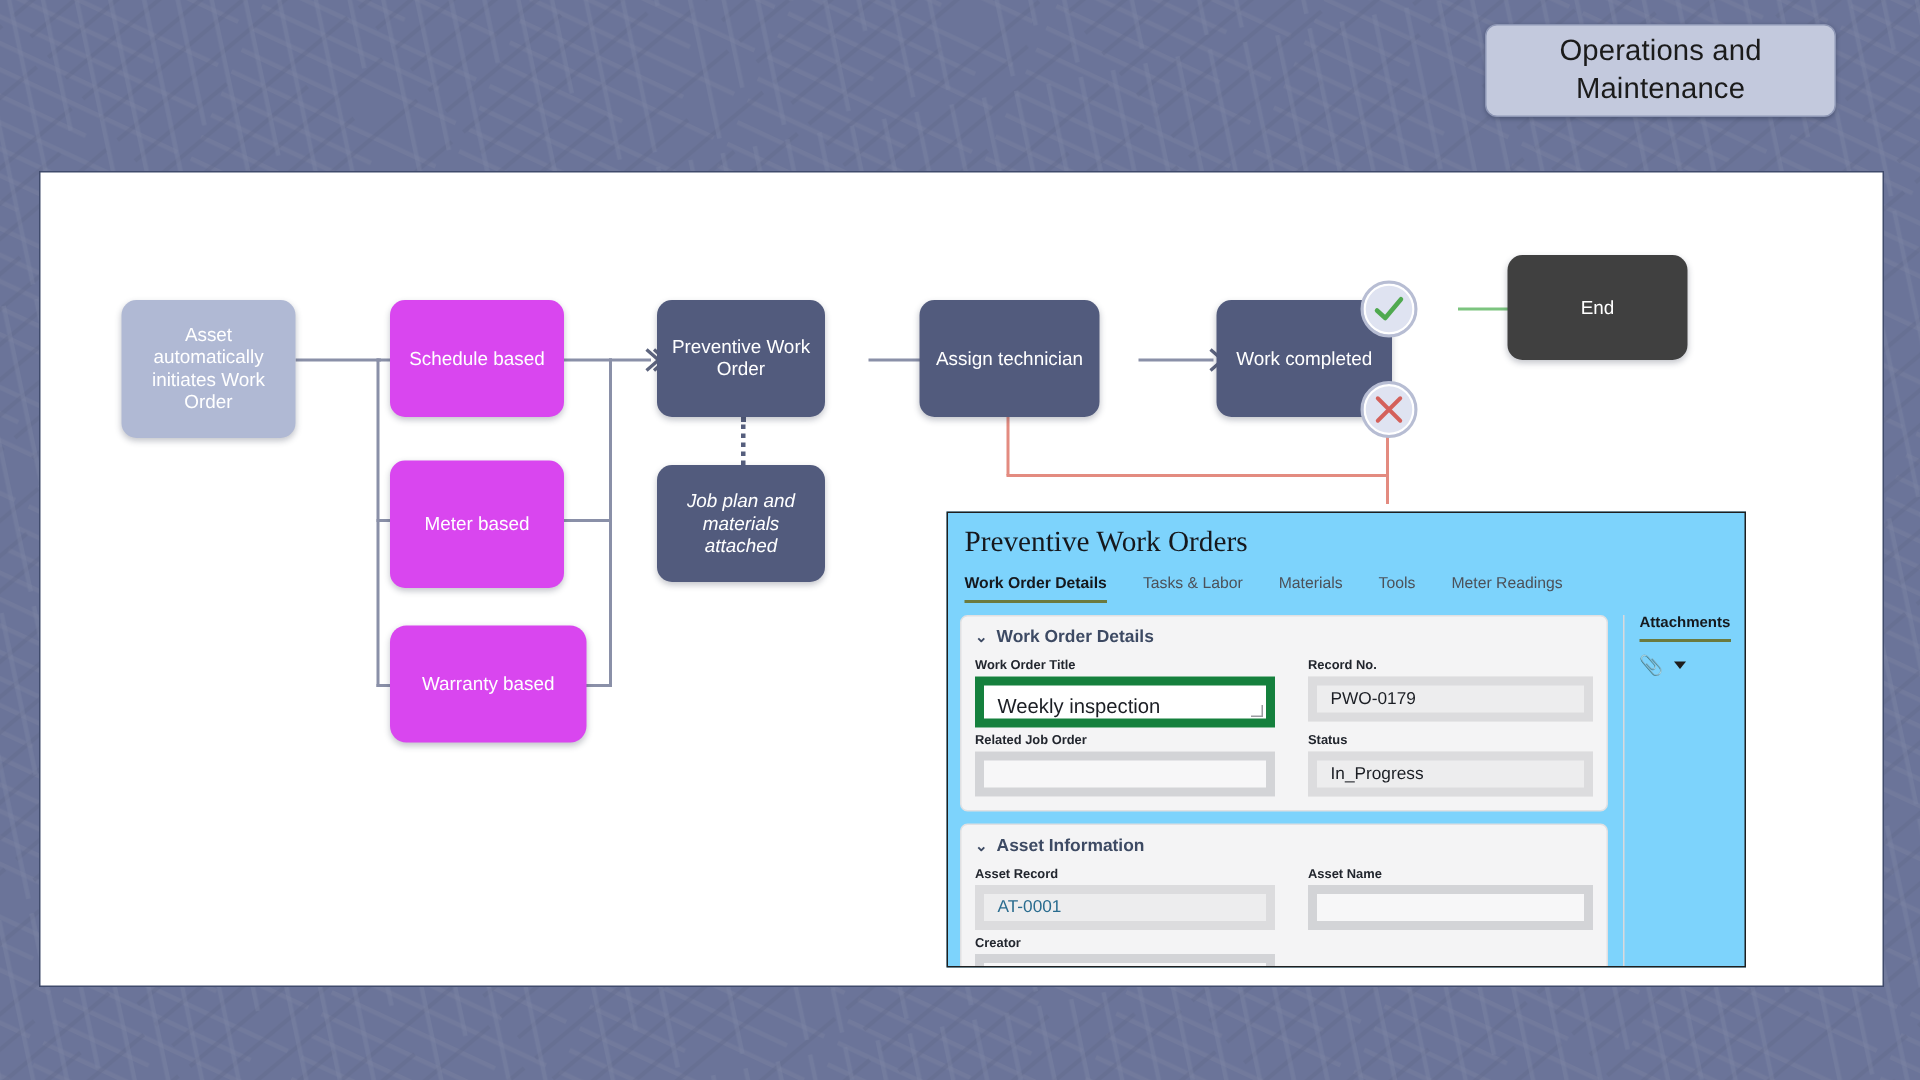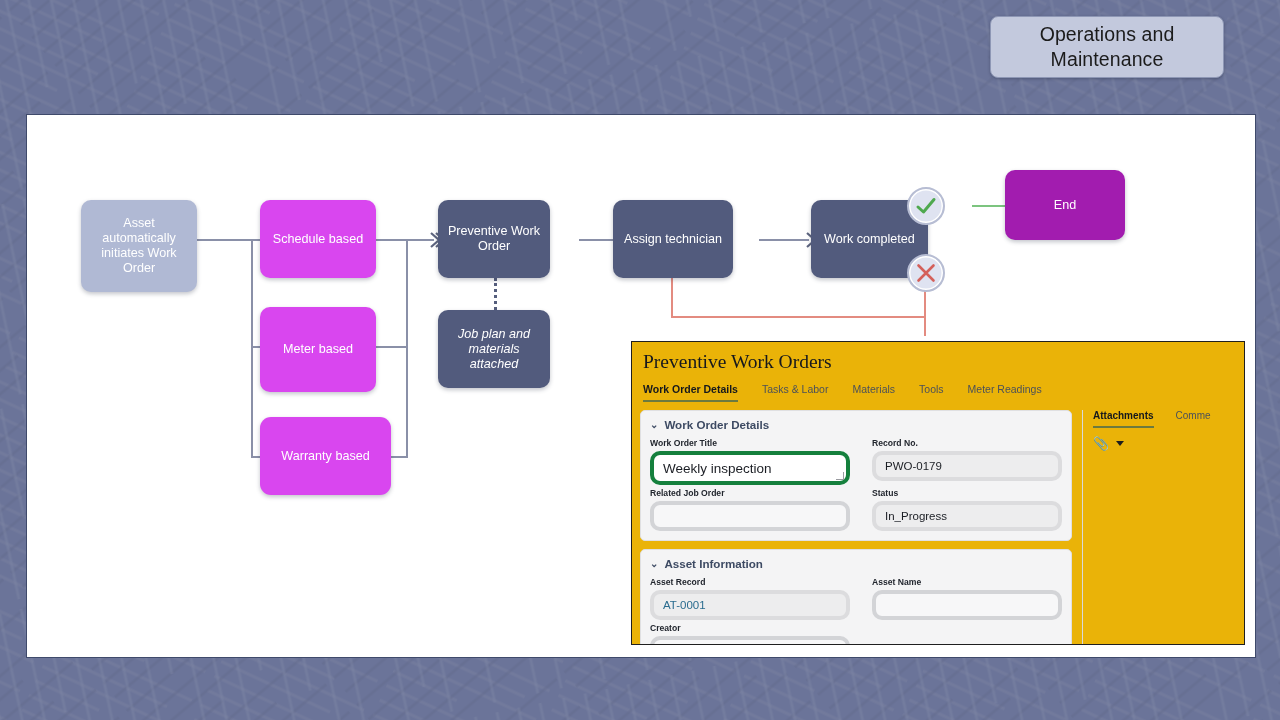--- a/index.html
+++ b/index.html
@@ -48,21 +48,21 @@
     text-align: center;
     color: #ffffff;
     font-size: 12.6px;
     line-height: 15px;
     box-shadow: 0 2px 4px rgba(40,45,70,.28);
     padding: 4px 6px;
   }
   .node.lavender { background: #b0b9d4; }
   .node.slate    { background: #d946ef; }
   .node.deep     { background: #525b7d; }
-  .node.dark     { background: #a21caf; }
+  .node.dark     { background: #404040; }
 
   .line { position: absolute; background: #8a90a8; }
   .line.h { height: 2px; }
   .line.v { width: 2px; }
   .line.red { background: #e38b80; }
   .line.green { background: #7cc47f; }
 
   .chev { position:absolute; width:16px; height:18px; }
   .chev svg { display:block; }
 
@@ -73,22 +73,22 @@
   .statusdot {
     position: absolute; width: 38px; height: 38px; border-radius: 50%;
     background: #dfe3f1; border: 2px solid #b7bdd3;
     box-shadow: 0 0 0 1.5px #ffffff inset;
     display:flex; align-items:center; justify-content:center;
   }
 
   
   #form-panel {
     position: absolute; left: 630px; top: 340px;
-    width: 614px; height: 304px;
-    background: #eab308;
+    width: 533px; height: 304px;
+    background: #7dd3fc;
     border: 1.5px solid #1f1f1f;
     overflow: hidden;
   }
   #form-title {
     font-family: "Liberation Serif", serif;
     font-size: 19.5px; color: #16181d;
     padding: 9px 0 0 11px;
   }
   #tabs {
     display: flex; gap: 24px;
@@ -111,21 +111,21 @@
   .card-head {
     display:flex; align-items:center; gap:6px;
     color: #3d4a63; font-weight: bold; font-size: 11.6px;
     margin-bottom: 4px;
   }
   .caret { font-size: 10px; color:#3d4a63; }
 
   .grid2 { display:grid; grid-template-columns: 200px 1fr; gap: 0 22px; }
   .fld-label { font-size: 8.6px; font-weight: bold; color: #22262e; margin: 3px 0 3px 0; }
   .fld-box {
-    background: #ffffff; border: 4px solid #15803d; border-radius: 10px;
+    background: #ffffff; border: 6px solid #15803d; border-radius: 0;
     height: 30px; display:flex; align-items:center; padding: 0 9px;
     font-size: 11.5px; color:#1b1e24;
   }
   .fld-box.flat { background: #ededee; border-color:#dcdcde; }
   .fld-box.empty-plain { background:#f7f7f8; border-color:#d3d4d7; }
   .fld-box.link { color:#2a6c8f; background:#ededee; border-color:#dcdcde; }
   .fld-box.ta { align-items:flex-start; padding-top:6px; position:relative; height:34px; font-size:13.5px;}
   .ta-grip { position:absolute; right:2px; bottom:1px; width:8px; height:8px;
              border-right:1.2px solid #9a9ba0; border-bottom:1.2px solid #9a9ba0; transform: skewX(-0deg);}
 

